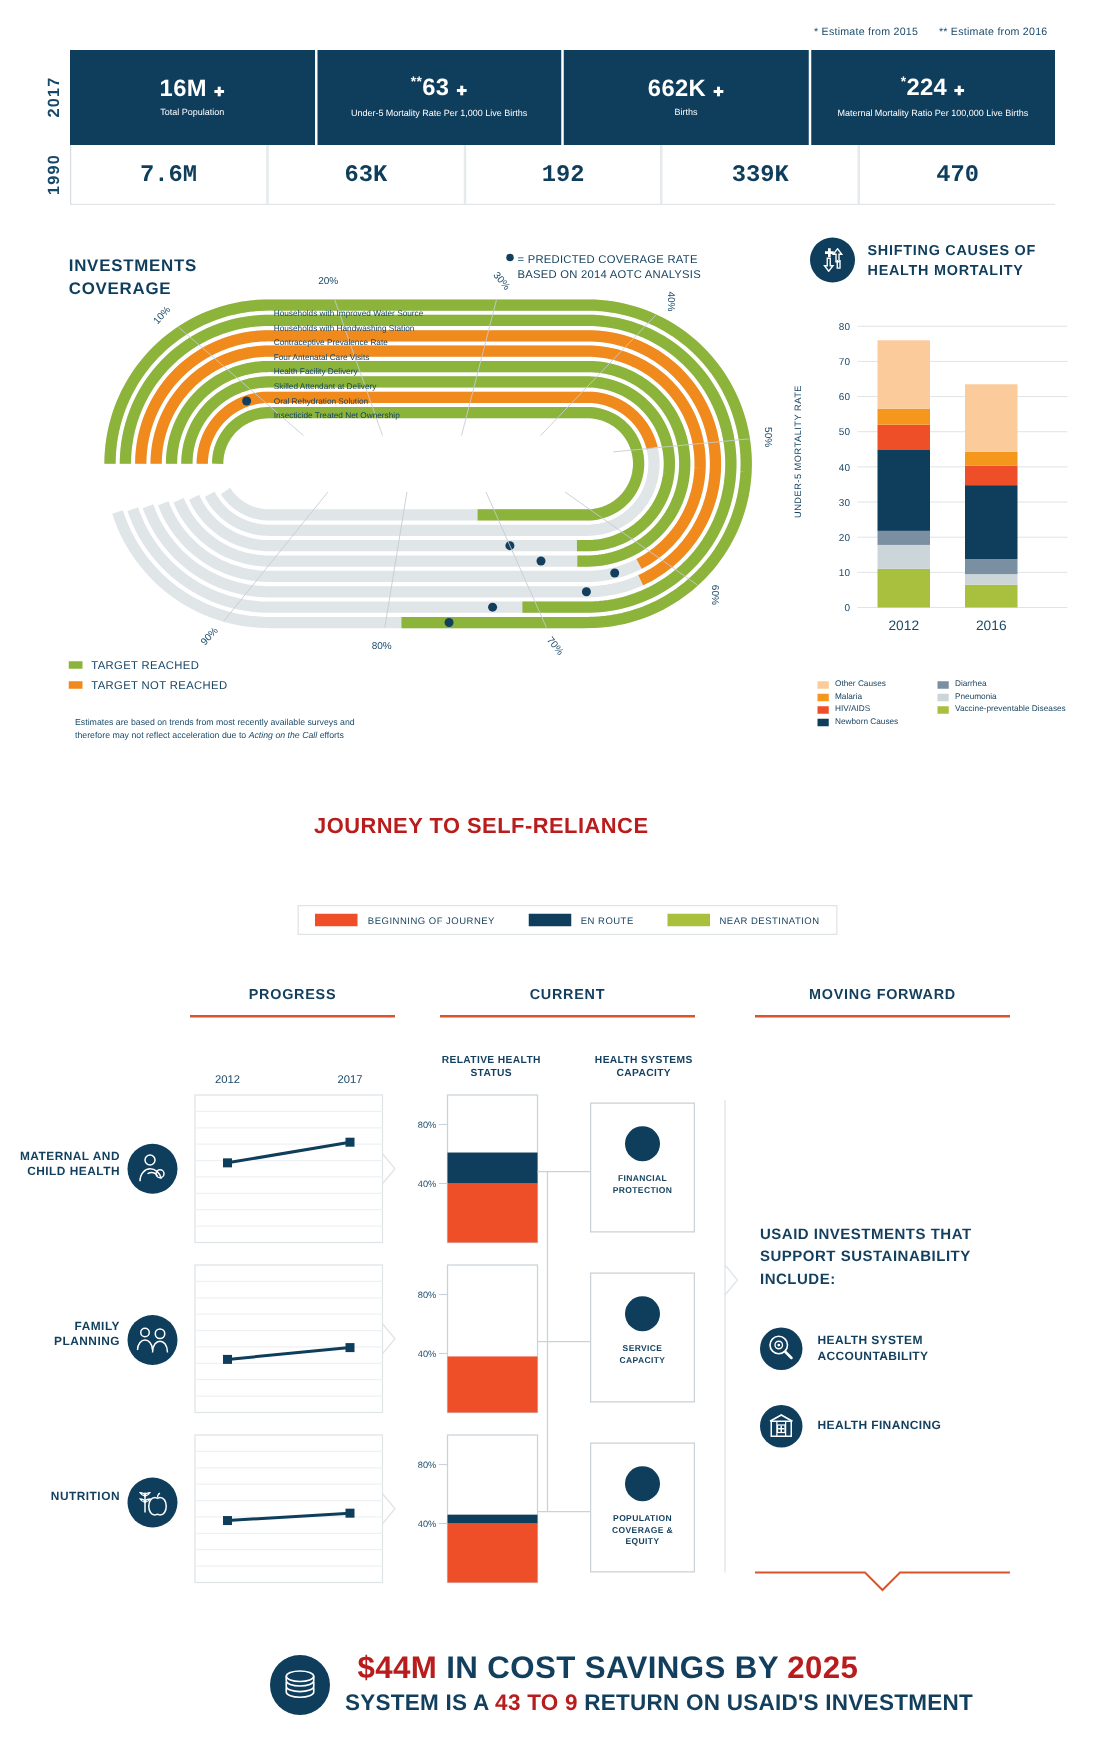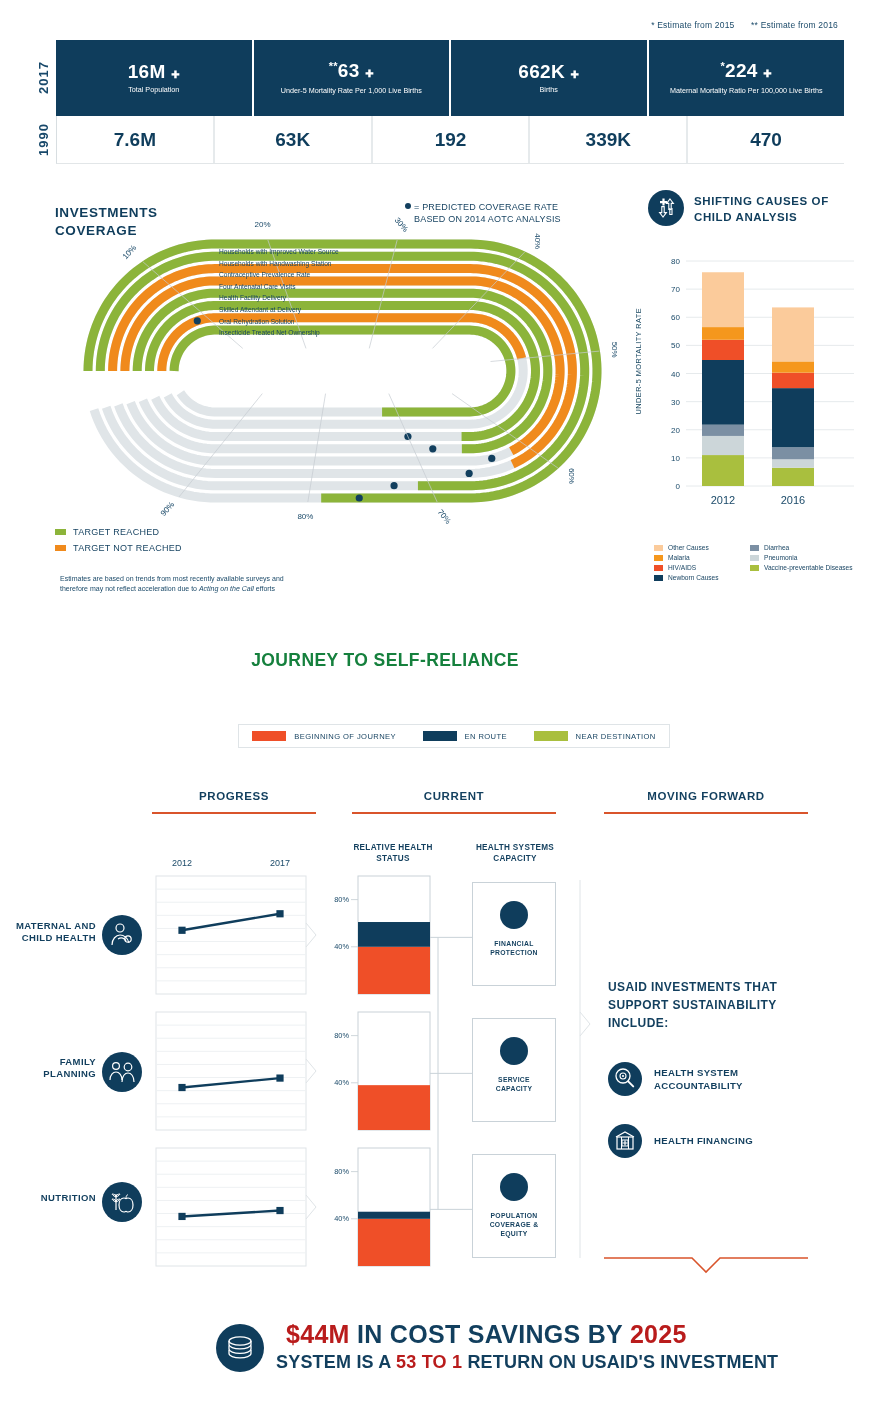--- a/index.html
+++ b/index.html
@@ -28,21 +28,21 @@
   .row-2017 .cell {
     flex:1; display:flex; flex-direction:column; align-items:center;
     justify-content:center; color:#fff; border-right:2px solid #ffffff;
     padding:4px 2px;
   }
   .row-2017 .cell:last-child { border-right:none; }
   .big-num { font-size:19px; font-weight:bold; letter-spacing:.3px; line-height:1.05; }
   .big-num sup { font-size:11px; vertical-align:super; }
   .big-num .dag { font-size:10px; }
   .cell-label { font-size:7.2px; text-align:center; margin-top:4px; line-height:1.25; }
-  .row-1990 .cells { display:flex; flex:1; height:48px; border-bottom:1px solid #e2e6e8; }
+  .row-1990 .cells { display:flex; flex:1; height:48px; border-bottom:1px solid #e2e6e8;font-family:Liberation Mono, monospace; }
   .row-1990 .cell {
     flex:1; display:flex; align-items:center; justify-content:center;
     font-size:19px; font-weight:bold; color:#0f3d5c;
     border-right:2px solid #e6eaec;
   }
   .row-1990 .cell:last-child { border-right:none; }
   .divider-left { border-left:1px solid #d8dee1; }
 
   
   .sec-title {
@@ -80,21 +80,21 @@
     position:absolute; left:-6px; top:118px; font-size:7.4px; letter-spacing:.4px;
     writing-mode:vertical-rl; transform:rotate(180deg); color:#16455f;
   }
   #mortality-legend { position:absolute; left:14px; top:354px; width:220px;
      display:grid; grid-template-columns:96px 124px; row-gap:3px; font-size:6.6px; }
   #mortality-legend .item { display:flex; align-items:center; }
   #mortality-legend .sw { width:9px;height:6px; margin-right:5px; flex:none; }
 
   
   #journey-title { position:absolute; top:648px; left:0; width:770px; text-align:center;
-     font-size:17.5px; font-weight:bold; letter-spacing:.4px; line-height:1.45; color:#15803d;}
+     font-size:17.5px; font-weight:bold; letter-spacing:.4px; line-height:1.45; color:#b91c1c;}
   #journey-legend {
     position:absolute; top:724px; left:238px; width:432px; height:24px;
     border:1px solid #dfe4e7; display:flex; align-items:center; justify-content:space-around;
     font-size:7.6px; letter-spacing:.4px;
   }
   #journey-legend .item { display:flex; align-items:center; }
   #journey-legend .sw { width:34px;height:10px; margin-right:8px; }
 
   .col-head { position:absolute; font-size:11.5px; font-weight:bold; letter-spacing:.6px; text-align:center; }
   .col-rule { position:absolute; height:1.5px; background:#d9542b; }
@@ -256,21 +256,21 @@
   <div id="mc-icon">
     <svg width="36" height="36" viewBox="0 0 36 36">
       <path d="M12 11h2.4v-2.4h2.2V11h2.4v2.2h-2.4v2.4h-2.2v-2.4H12z" fill="#fff"></path>
       <path d="M22 9l3.4 4.4h-2.2v6h-2.4v-6h-2.2z" fill="none" stroke="#fff" stroke-width="1.1"></path>
       <path d="M15 27l-3.4-4.4h2.2v-6h2.4v6h2.2z" fill="none" stroke="#fff" stroke-width="1.1"></path>
       <path d="M24 18v6.5h-2.2V18" fill="none" stroke="#fff" stroke-width="1.1"></path>
     </svg>
   </div>
   <div id="mc-title" class="sec-title" style="font-size:11.5px">
     <div>SHIFTING CAUSES OF</div>
-    <div>CHILD ANALYSIS</div>
+    <div>HEALTH MORTALITY</div>
   </div>
   <div id="ylab">UNDER-5 MORTALITY RATE</div>
   <svg id="bars-svg" width="234" height="300" viewBox="0 0 234 300">
     <g id="bars-g">
         <line x1="46" y1="248" x2="214" y2="248" stroke="#dfe4e7" stroke-width="0.8"></line>
         <text x="40" y="251" font-size="8" fill="#1b4a69" text-anchor="end">0</text>
         <line x1="46" y1="219.875" x2="214" y2="219.875" stroke="#dfe4e7" stroke-width="0.8"></line>
         <text x="40" y="222.875" font-size="8" fill="#1b4a69" text-anchor="end">10</text>
         <line x1="46" y1="191.75" x2="214" y2="191.75" stroke="#dfe4e7" stroke-width="0.8"></line>
         <text x="40" y="194.75" font-size="8" fill="#1b4a69" text-anchor="end">20</text>
@@ -551,15 +551,15 @@
       <ellipse cx="24" cy="17" rx="11" ry="4.2" fill="none" stroke="#fff" stroke-width="1.3"></ellipse>
       <path d="M13 17v3.6c0 2.3 4.9 4.2 11 4.2s11-1.9 11-4.2V17" fill="none" stroke="#fff" stroke-width="1.3"></path>
       <path d="M13 21.5v3.6c0 2.3 4.9 4.2 11 4.2s11-1.9 11-4.2v-3.6" fill="none" stroke="#fff" stroke-width="1.3"></path>
       <path d="M13 26v3.6c0 2.3 4.9 4.2 11 4.2s11-1.9 11-4.2V26" fill="none" stroke="#fff" stroke-width="1.3"></path>
     </svg>
   </div>
   <div id="foot-l1">
     <span class="orange-t">$44M</span><span> IN COST SAVINGS BY </span><span class="orange-t">2025</span>
   </div>
   <div id="foot-l2">
-    <span>SYSTEM IS A </span><span class="orange-t">53 TO 1</span><span> RETURN ON USAID'S INVESTMENT</span>
+    <span>SYSTEM IS A </span><span class="orange-t">43 TO 9</span><span> RETURN ON USAID'S INVESTMENT</span>
   </div>
 </div>
 
 </body></html>

